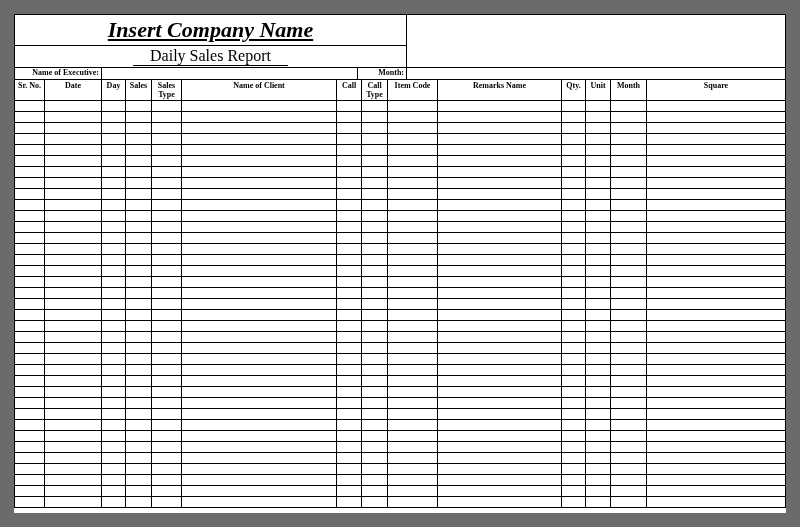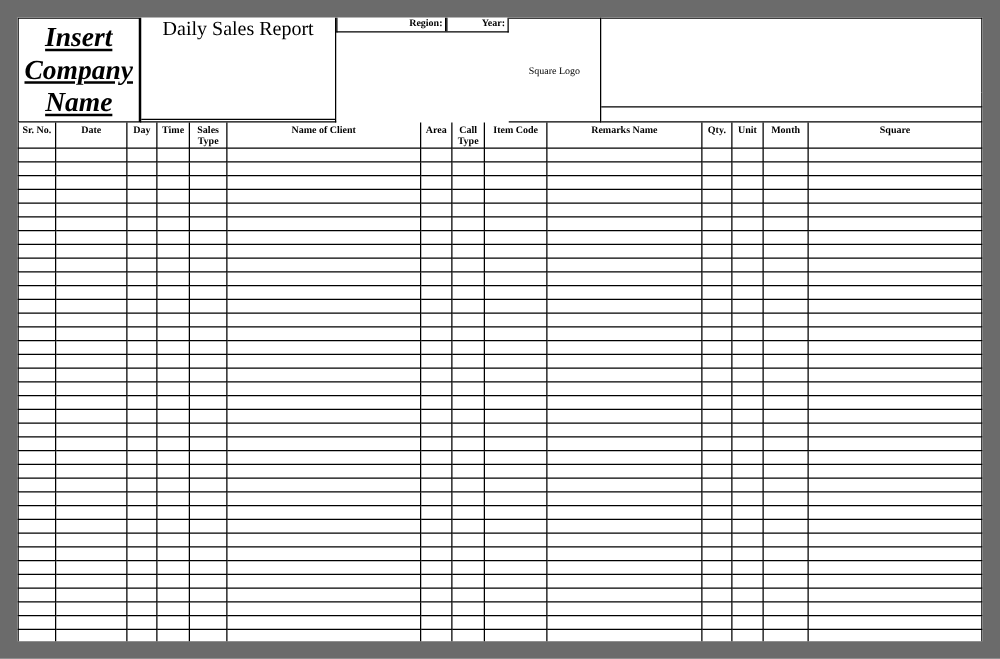--- a/index.html
+++ b/index.html
@@ -17,21 +17,21 @@
     height: 100%;
     overflow: hidden;
   }
   .top {
     display: flex;
     width: 100%;
   }
   .top-left {
     flex: 0 0 393px;
     display: flex;
-    flex-direction: row;
+    flex-direction: column;
     justify-content: center;
   }
   .company {
     border: 1px solid #000;
     border-top: 1.5px solid #000;
     font-style: italic;
     font-weight: bold;
     font-size: 22px;
     text-align: center;
     text-decoration: underline;
@@ -139,27 +139,26 @@
 <div class="sheet">
 
   <div class="top">
     <div class="top-left">
       <div class="company">Insert Company Name</div>
       <div class="subtitle">
           <span>Daily Sales Report</span>
         </div>
       <div class="meta-rows">
         <div class="meta-row">
-          <div class="left-label">Region:</div>
+          <div class="left-label">Name of Executive:</div>
           <div class="left-val"></div>
-          <div class="right-label">Year:</div>
+          <div class="right-label">Month:</div>
         </div>
       </div>
     </div>
-    <div class="logo-box">Square Logo</div>
     <div class="top-right">
       <div class="upper"></div>
       <div class="meta-val"></div>
       <div class="meta-val"></div>
     </div>
   </div>
 
   <table class="grid">
     <colgroup>
       <col class="c-sr">
@@ -175,24 +174,24 @@
         <col class="c-qty">
         <col class="c-unit">
       <col class="c-rate">
         <col class="c-rem">
     </colgroup>
     <thead>
       <tr>
         <th>Sr. No.</th>
         <th>Date</th>
         <th>Day</th>
-        <th>Time</th>
+        <th>Sales</th>
         <th>Sales Type</th>
         <th>Name of Client</th>
-        <th>Area</th>
+        <th>Call</th>
         <th>Call Type</th>
         <th>Item Code</th>
         <th>Remarks Name</th>
         <th>Qty.</th>
         <th>Unit</th>
         <th>Month</th>
         <th>Square</th>
       </tr>
     </thead>
     <tbody id="tbody">

